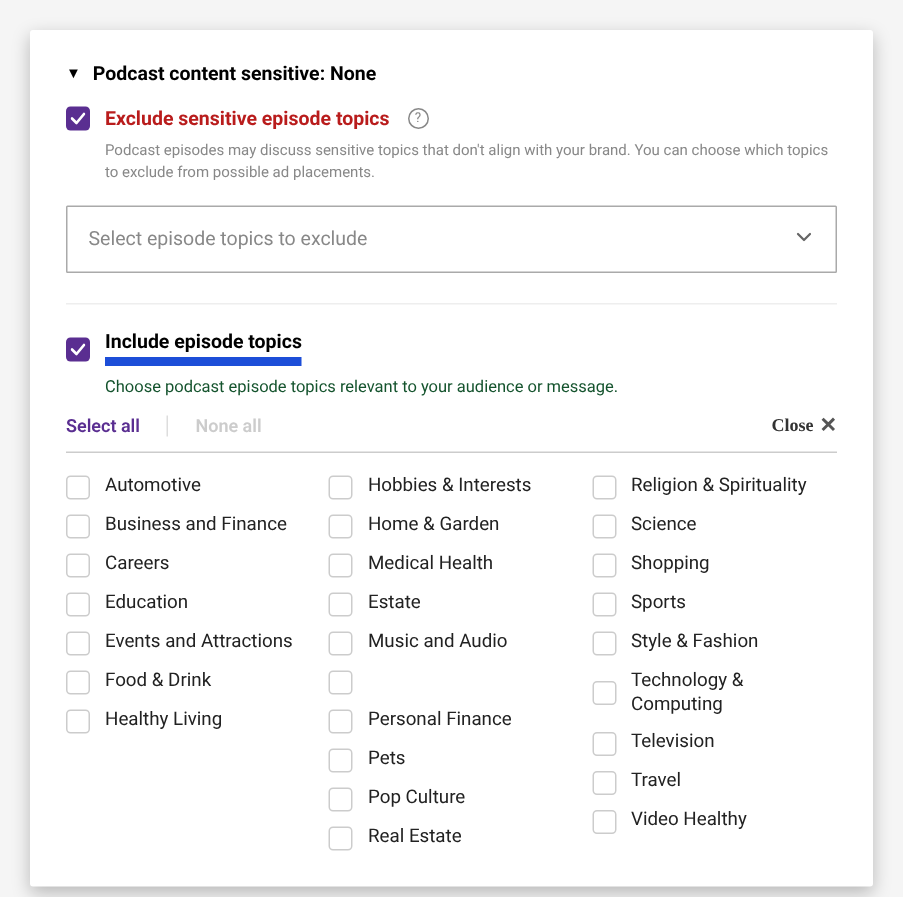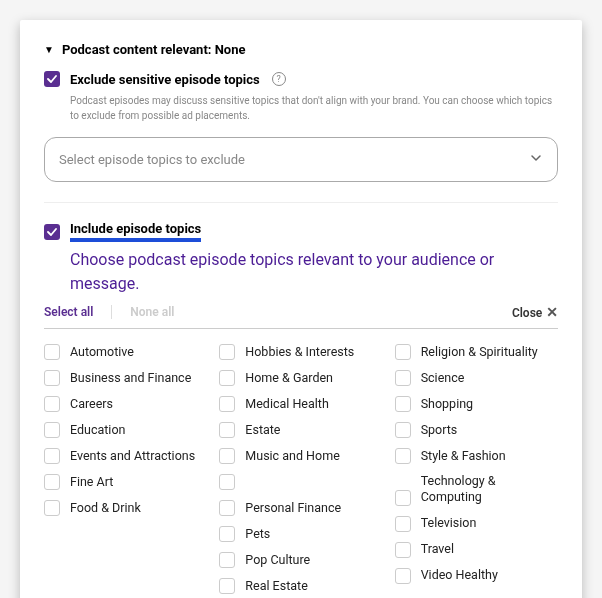--- a/index.html
+++ b/index.html
@@ -61,51 +61,51 @@
       width: 16px;
       height: 16px;
       border: 1.5px solid #ccc;
       border-radius: 3px;
       background: #fff;
       flex-shrink: 0;
     }
     .checkbox-label-bold {
       font-size: 13px;
       font-weight: 700;
-      color: #000000;
+      color: #b91c1c;
     }
     .help-icon {
       width: 14px;
       height: 14px;
       border: 1px solid #888;
       border-radius: 50%;
       display: inline-flex;
       align-items: center;
       justify-content: center;
       font-size: 9px;
       color: #888;
       margin-left: 2px;
     }
     .description {
-      font-size: 16px;
-      color: #4c1d95;
+      font-size: 11px;
+      color: #14532d;
       line-height: 1.5;
       margin-left: 26px;
       margin-bottom: 0;
     }
     .description-full {
       font-size: 10px;
       color: #888;
       line-height: 1.5;
       margin-left: 26px;
       margin-bottom: 14px;
     }
     .select-box {
       border: 1px solid #aaa;
-      border-radius: 12px;
+      border-radius: 1px;
       padding: 12px 14px;
       display: flex;
       justify-content: space-between;
       align-items: center;
       margin-bottom: 20px;
       cursor: pointer;
     }
     .select-placeholder {
       font-size: 13px;
       color: #888;
@@ -121,21 +121,21 @@
     .include-header {
       display: flex;
       align-items: center;
       gap: 10px;
       margin-bottom: 6px;
     }
     .include-title {
       font-size: 13px;
       font-weight: 700;
       color: #000;
-      border-bottom: 4px solid #1d4ed8;
+      border-bottom: 6px solid #1d4ed8;
       padding-bottom: 2px;
     }
     .actions-row {
       display: flex;
       justify-content: space-between;
       align-items: center;
       margin-top: 8px;
       padding-bottom: 8px;
       border-bottom: 1px solid #ccc;
       margin-bottom: 14px;
@@ -156,64 +156,65 @@
     .clear-all {
       color: #ccc;
     }
     .action-divider {
       width: 1px;
       height: 14px;
       background: #ddd;
     }
     .close-action {
       display: flex;
-      align-items: flex-end;
+      align-items: center;
       gap: 4px;
       font-size: 12px;
       font-weight: 600;
       color: #333;
       cursor: pointer;
+      font-family: Liberation Serif, serif;
     }
     .close-x {
       font-size: 14px;
       color: #555;
     }
     .topics-grid {
       display: flex;
       gap: 12px;
     }
     .topics-col {
       flex: 1;
       display: flex;
       flex-direction: column;
       gap: 9px;
     }
     .topic-item {
       display: flex;
-      align-items: flex-end;
+      align-items: center;
       gap: 10px;
       cursor: pointer;
     }
     .topic-label {
       font-size: 12.5px;
       color: #222;
       line-height: 1.3;
     }
     .topic-item .checkbox-unchecked {
       margin-top: 1px;
     }
   </style>
 </head>
 <body>
 
 <div class="card">
 
   <div class="section-header">
     <span class="caret-down">▼</span>
-    <span class="section-title">Podcast content relevant: None</span>
+    <span class="section-title">Podcast content sensitive: None</span>
   </div>
 
   <div class="sub-section">
     <div class="checkbox-row">
       <span class="checkbox-checked">
         <svg viewBox="0 0 10 10">
             <path d="M1 5 L4 8 L9 2" stroke="#fff" stroke-width="1.8" fill="none" stroke-linecap="round" stroke-linejoin="round"></path>
           </svg>
       </span>
       <span class="checkbox-label-bold">Exclude sensitive episode topics</span>
@@ -273,25 +274,25 @@
           <div class="topic-item">
             <span class="checkbox-unchecked"></span>
             <span class="topic-label">Education</span>
           </div>
           <div class="topic-item">
             <span class="checkbox-unchecked"></span>
             <span class="topic-label">Events and Attractions</span>
           </div>
           <div class="topic-item">
             <span class="checkbox-unchecked"></span>
-            <span class="topic-label">Fine Art</span>
-          </div>
-          <div class="topic-item">
-            <span class="checkbox-unchecked"></span>
             <span class="topic-label">Food &amp; Drink</span>
+          </div>
+          <div class="topic-item">
+            <span class="checkbox-unchecked"></span>
+            <span class="topic-label">Healthy Living</span>
           </div>
         </div>
       <div class="topics-col">
           <div class="topic-item">
             <span class="checkbox-unchecked"></span>
             <span class="topic-label">Hobbies &amp; Interests</span>
           </div>
           <div class="topic-item">
             <span class="checkbox-unchecked"></span>
             <span class="topic-label">Home &amp; Garden</span>
@@ -299,21 +300,21 @@
           <div class="topic-item">
             <span class="checkbox-unchecked"></span>
             <span class="topic-label">Medical Health</span>
           </div>
           <div class="topic-item">
             <span class="checkbox-unchecked"></span>
             <span class="topic-label">Estate</span>
           </div>
           <div class="topic-item">
             <span class="checkbox-unchecked"></span>
-            <span class="topic-label">Music and Home</span>
+            <span class="topic-label">Music and Audio</span>
           </div>
           <div class="topic-item">
             <span class="checkbox-unchecked"></span>
           </div>
           <div class="topic-item">
             <span class="checkbox-unchecked"></span>
             <span class="topic-label">Personal Finance</span>
           </div>
           <div class="topic-item">
             <span class="checkbox-unchecked"></span>

